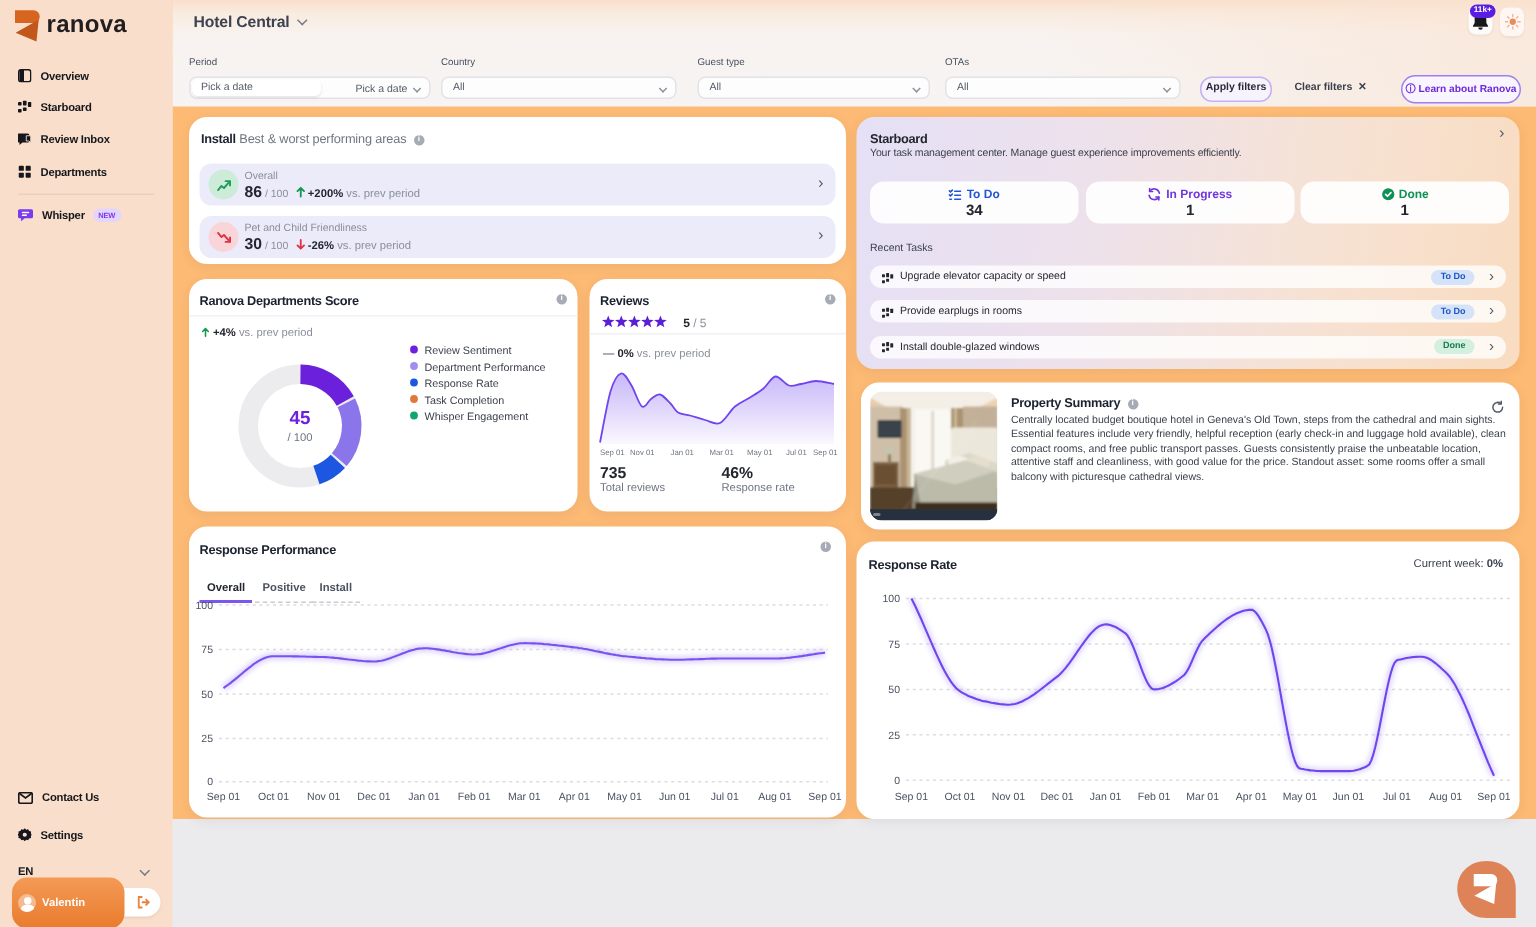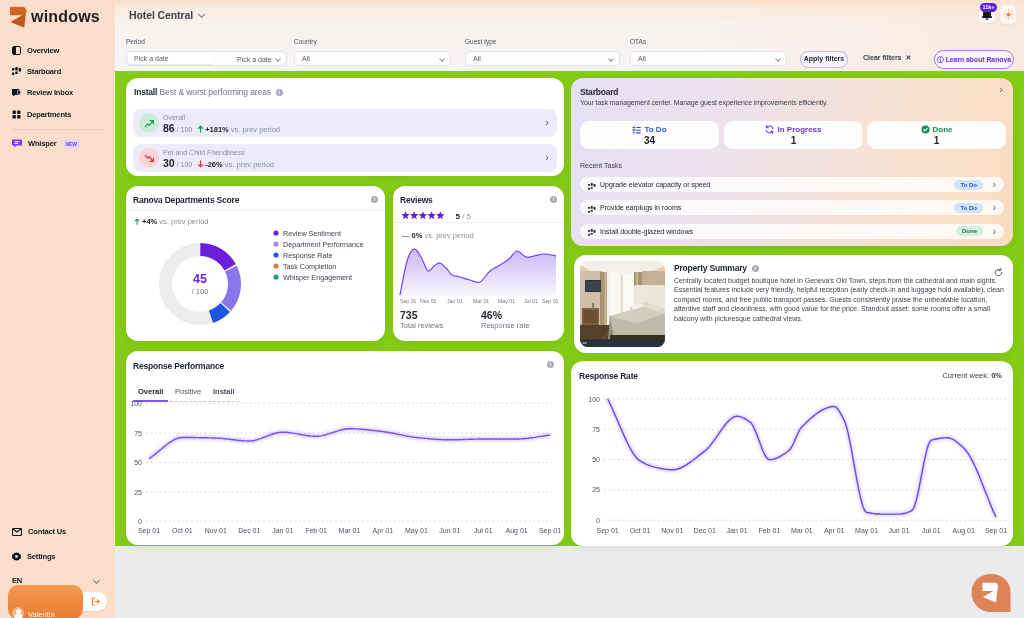--- a/index.html
+++ b/index.html
@@ -10,26 +10,26 @@
 #side{position:absolute;left:0;top:0;width:115px;height:618px;background:#f9dfcb;z-index:5}
 #logo{position:absolute;left:10px;top:6px;display:flex;align-items:center}
 #logotext{font-size:16px;font-weight:700;color:#221d1e;letter-spacing:.2px;margin-left:4px}
 .mitem{position:absolute;left:12px;display:flex;align-items:center;font-size:7.5px;font-weight:700;color:#15171c;letter-spacing:-.15px}
 .mitem svg{margin-right:6px}
 #sidediv{position:absolute;left:12px;right:12px;top:129px;height:1px;background:#eccfb8}
 .newbadge{background:#e4d5fa;color:#7c3aed;font-size:5px;font-weight:700;border-radius:5px;padding:1.5px 4px;margin-left:5px}
 .botitem{position:absolute;left:12px;display:flex;align-items:flex-end;font-size:7.5px;font-weight:700;color:#15171c;letter-spacing:-.15px}
 .botitem svg{margin-right:6px}
 #userpill{position:absolute;left:8px;top:592px;width:99px;height:19px;background:#fff;border-radius:10px;display:flex;align-items:center;box-shadow:0 1px 2px rgba(0,0,0,.08)}
-#userorange{width:75px;height:34px;border-radius:10px;background:linear-gradient(180deg,#f49a55,#e97c2e);display:flex;align-items:flex-end;color:#fff;font-size:7.5px;font-weight:400}
+#userorange{width:75px;height:34px;border-radius:10px;background:linear-gradient(180deg,#f49a55,#e97c2e);display:flex;align-items:center;color:#fff;font-size:7.5px;font-weight:700}
 #avatar{width:12px;height:12px;border-radius:50%;background:rgba(255,255,255,.4);margin:0 4px 0 4px;position:relative;overflow:hidden}
 #avatar:before{content:"";position:absolute;left:3.5px;top:2px;width:5px;height:5px;border-radius:50%;background:#fff}
 #avatar:after{content:"";position:absolute;left:1.5px;top:7.5px;width:9px;height:6px;border-radius:50%;background:#fff}
 
-#main{position:absolute;left:115px;top:0;width:909px;height:546px;background:#84cc16}
+#main{position:absolute;left:115px;top:0;width:909px;height:546px;background:#fdba74}
 #topbar{position:absolute;left:0;top:0;width:909px;height:71px;background:linear-gradient(180deg,#f9dfcb 0%,#f9ebdf 12%,#f8f2ef 32%,#f6f4f4 100%)}
 #topbar:after{content:"";position:absolute;inset:0;background:linear-gradient(90deg,rgba(251,228,210,0) 64%,rgba(250,227,209,.6) 96%)}
 #htitle{position:absolute;left:14px;top:9px;font-size:10.5px;font-weight:700;color:#3c4250;z-index:2;letter-spacing:-.1px}
 .chev{display:inline-block;width:5px;height:5px;border-right:1.3px solid #737a87;border-bottom:1.3px solid #737a87;transform:rotate(45deg);vertical-align:2px}
 #bellbtn{position:absolute;left:864px;top:5px;width:16px;height:18px;background:#fdfbfa;border-radius:5px;z-index:2;box-shadow:0 1px 2px rgba(0,0,0,.05)}
 #bellbadge{position:absolute;left:865px;top:3px;min-width:17px;height:9px;background:#5a1ee3;border-radius:5px;color:#fff;font-size:5.5px;font-weight:700;text-align:center;line-height:9px;z-index:3;padding:0 1px}
 #sunbtn{position:absolute;left:885px;top:5px;width:16px;height:19px;background:#fdf6f2;border-radius:5px;z-index:2;box-shadow:0 1px 2px rgba(0,0,0,.05);display:flex;align-items:center;justify-content:center}
 .flabel{position:absolute;top:38px;font-size:6.5px;color:#4a5260;z-index:2}
 .fsel{position:absolute;top:51px;height:15px;background:#fdfdfd;border:1px solid #e3e2e6;border-radius:5px;font-size:7px;color:#555c68;line-height:13px;padding-left:7px;z-index:2}
 .fsel .cv{position:absolute;right:6px;top:5px;width:4px;height:4px;border-right:1px solid #8b919c;border-bottom:1px solid #8b919c;transform:rotate(45deg)}
@@ -107,21 +107,21 @@
 <div class="trow" style="top:31px">
 <span class="ticon" style="background:#cdebd9">
             <svg width="11" height="11" viewBox="0 0 12 12">
               <path d="M1.5 9.5 L4 6.5 L5.8 8 L10 3.2" fill="none" stroke="#1e9e57" stroke-width="1.4" stroke-linecap="round" stroke-linejoin="round"></path>
               <path d="M7 3 h3.2 v3.2" fill="none" stroke="#1e9e57" stroke-width="1.4" stroke-linecap="round" stroke-linejoin="round"></path>
             </svg>
           </span>
 <div class="tlab">Overall</div>
 <div class="tnum">86<span class="tden"> / 100</span><span class="tpct"><svg width="7" height="8" viewBox="0 0 8 9" style="margin:0 1px -1px 0">
                 <path d="M4 8 V1.5 M1.5 3.8 L4 1.3 L6.5 3.8" fill="none" stroke="#13984f" stroke-width="1.4" stroke-linecap="round" stroke-linejoin="round"></path>
-              </svg><b>+181%</b><span class="gray2"> vs. prev period</span></span></div>
+              </svg><b>+200%</b><span class="gray2"> vs. prev period</span></span></div>
 <span class="tchev">›</span>
         </div>
 <div class="trow" style="top:66px">
 <span class="ticon" style="background:#f9d4d8">
             <svg width="11" height="11" viewBox="0 0 12 12">
               <path d="M1.5 2.5 L4 5.5 L5.8 4 L10 8.8" fill="none" stroke="#dc3545" stroke-width="1.4" stroke-linecap="round" stroke-linejoin="round"></path>
               <path d="M7 9 h3.2 v-3.2" fill="none" stroke="#dc3545" stroke-width="1.4" stroke-linecap="round" stroke-linejoin="round"></path>
             </svg>
           </span>
 <div class="tlab">Pet and Child Friendliness</div>
@@ -309,21 +309,21 @@
             <path d="M8.6 5 A3.6 3.6 0 1 1 7.4 2.3" fill="none" stroke="#555c68" stroke-width="1.1" stroke-linecap="round"></path>
             <path d="M7.6 0.4 L7.6 2.6 L5.4 2.6" fill="none" stroke="#555c68" stroke-width="1.1" stroke-linecap="round" stroke-linejoin="round"></path>
           </svg></div>
 <div class="abs" style="left:100px;top:20.5px;font-size:7px;line-height:9.6px;color:#3a3f4a;white-space:nowrap">Centrally located budget boutique hotel in Geneva's Old Town, steps from the cathedral and main sights.<br>Essential features include very friendly, helpful reception (early check-in and luggage hold available), clean<br>compact rooms, and free public transport passes. Guests consistently praise the unbeatable location,<br>attentive staff and cleanliness, with good value for the price. Standout asset: some rooms offer a small<br>balcony with picturesque cathedral views.</div>
 </div>
 
 <div class="card" style="left:11px;top:351px;width:438px;height:194px">
 <div class="abs ctitle" style="left:7px;top:10px">Response Performance</div>
 <span class="infoi" style="position:absolute;right:10px;top:10px">i</span>
 <div class="abs" style="left:7px;top:36px;font-size:7.5px;font-weight:700;color:#23262e;border-bottom:2px solid #7c56ee;padding:0 5px 4px 5px">Overall</div>
-<div class="abs" style="left:44px;top:36px;font-size:7.5px;font-weight:400;color:#4a5260;border-bottom:1px dashed #c9ccd2;padding:0 5px 5px 5px">Positive</div>
+<div class="abs" style="left:44px;top:36px;font-size:7.5px;font-weight:700;color:#4a5260;border-bottom:1px dashed #c9ccd2;padding:0 5px 5px 5px">Positive</div>
 <div class="abs" style="left:82px;top:36px;font-size:7.5px;font-weight:700;color:#4a5260;border-bottom:1px dashed #c9ccd2;padding:0 5px 5px 5px">Install</div>
 <svg class="abs" style="left:0;top:0" width="438" height="194" viewBox="0 0 438 194">
 <g stroke="#dcdce2" stroke-dasharray="2,2.5" stroke-width="1">
 <line x1="20" y1="52.3" x2="426" y2="52.3"></line>
             <line x1="20" y1="82" x2="426" y2="82"></line>
             <line x1="20" y1="111.6" x2="426" y2="111.6"></line>
             <line x1="20" y1="141.3" x2="426" y2="141.3"></line>
             <line x1="20" y1="170.1" x2="426" y2="170.1"></line>
 </g>
 <g font-size="7" fill="#4a5260" font-family="Liberation Sans" text-anchor="end">
@@ -400,21 +400,21 @@
 </svg>
 </div>
 
 </div>
 <div id="side">
 <div id="logo">
         <svg width="17" height="22" viewBox="0 0 17 22">
           <path d="M0 0.75 H12.2 A4.3 4.3 0 0 1 12.2 9.35 H0 Z" fill="#d6651f"></path>
           <path d="M0.4 15.9 L15.8 7.2 L14.3 21.7 Z" fill="#c1571b"></path>
         </svg>
-        <span id="logotext">windows</span>
+        <span id="logotext">ranova</span>
       </div>
 <div class="mitem" style="top:46px"><svg width="9" height="9" viewBox="0 0 9 9">
           <rect x="0.5" y="0.5" width="8" height="8" rx="1.5" fill="none" stroke="#15171c"></rect>
           <path d="M1 1.5 a1 1 0 0 1 1-1 h2 v8 h-2 a1 1 0 0 1-1-1z" fill="#15171c"></path>
         </svg>Overview</div>
 <div class="mitem" style="top:67px"><svg width="9" height="9" viewBox="0 0 9 9">
           <g fill="#15171c">
             <rect x="0" y="1" width="2.4" height="2.4" rx=".5"></rect>
             <rect x="0" y="5.6" width="2.4" height="2.4" rx=".5"></rect>
             <rect x="3.3" y="0" width="2.4" height="3.4" rx=".5"></rect>

